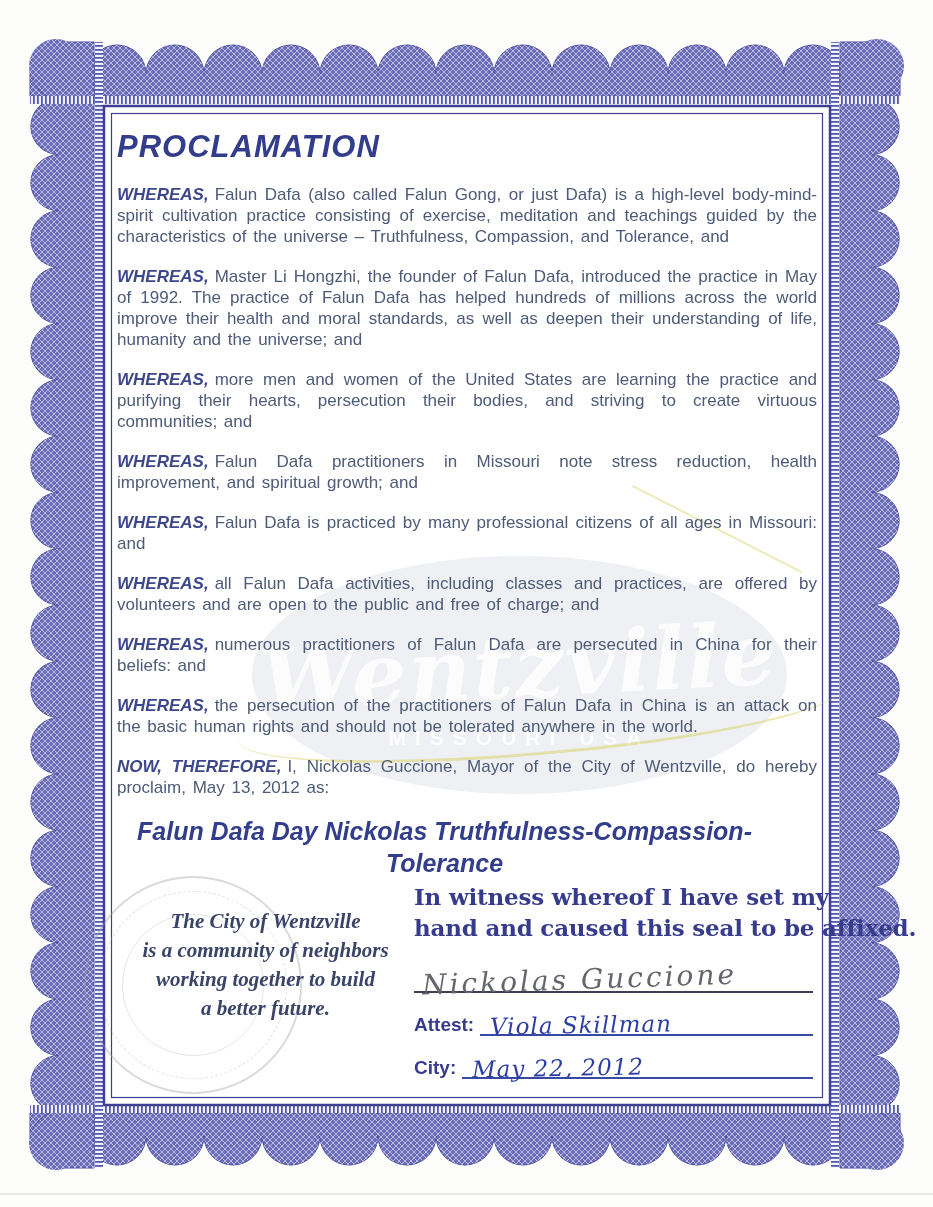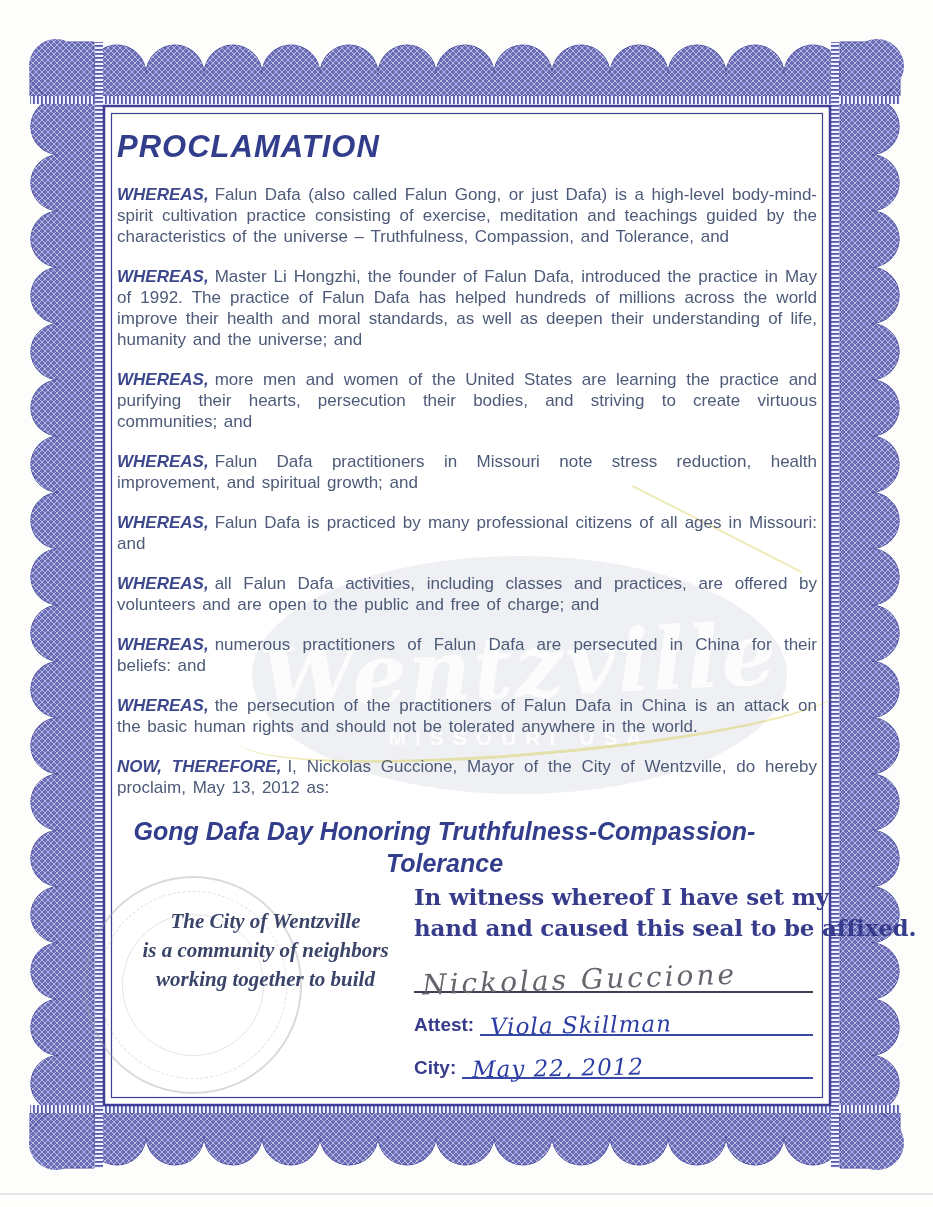--- a/index.html
+++ b/index.html
@@ -196,29 +196,30 @@
     <p class="para">
       <span class="lead">WHEREAS,</span><span>numerous practitioners of Falun Dafa are persecuted in China for their beliefs: and</span>
     </p>
     <p class="para">
       <span class="lead">WHEREAS,</span><span>the persecution of the practitioners of Falun Dafa in China is an attack on the basic human rights and should not be tolerated anywhere in the world.</span>
     </p>
     <p class="para">
       <span class="lead">NOW, THEREFORE,</span><span>I, Nickolas Guccione, Mayor of the City of Wentzville, do hereby proclaim, May 13, 2012 as:</span>
     </p>
 
-    <h2 class="heading">Gong Dafa Day Honoring Truthfulness-Compassion-Tolerance</h2>
+    <h2 class="heading">Falun Dafa Day Nickolas Truthfulness-Compassion-Tolerance</h2>
 
     <div class="bottom">
 
       <div class="left-col">
         <div class="motto">
           <span class="motto-line">The City of Wentzville</span>
           <span class="motto-line">is a community of neighbors</span>
           <span class="motto-line">working together to build</span>
+          <span class="motto-line">a better future.</span>
         </div>
       </div>
 
       <div class="right-col sig-area">
         <div class="witness">
           <span class="w-line">In witness whereof I have set my</span>
           <span class="w-line">hand and caused this seal to be affixed.</span>
         </div>
 
         <div class="sig-line-mayor">

